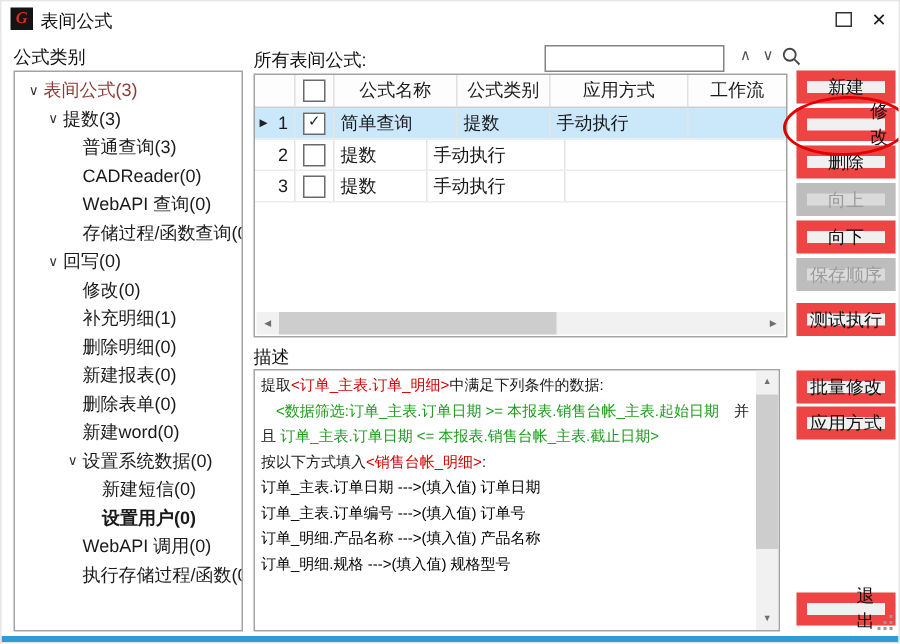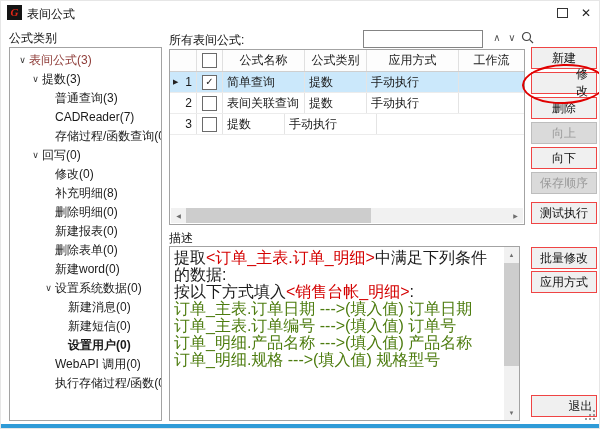--- a/index.html
+++ b/index.html
@@ -59,30 +59,30 @@
 
   .hscroll{position:absolute;left:1px;right:1px;bottom:1px;height:15px;background:#f1f1f1;
            display:flex;align-items:center;}
   .hscroll .arr{width:15px;text-align:center;font-size:6px;color:#6f6f6f;flex:0 0 15px;}
   .hthumb{height:15px;width:185px;background:#cdcdcd;}
 
   
   .descbox{position:absolute;left:168px;top:245px;width:351px;height:175px;border:1px solid #a3a3a3;
            box-sizing:border-box;background:#fff;overflow:hidden;}
   .desc-text{position:absolute;left:0;top:0;right:15px;bottom:0;padding:2px 4px;overflow:hidden;}
-  .desc-line{font-size:16px;line-height:17px;word-break:break-all;margin:0;}
-  .c-black{color:#1a1a1a;} .c-red{color:#d40000;} .c-green{color:#1d9b1d;} .c-navy{color:#4d7c0f;}
+  .desc-line{font-size:10px;line-height:17px;word-break:break-all;margin:0;}
+  .c-black{color:#1a1a1a;} .c-red{color:#d40000;} .c-green{color:#1d9b1d;} .c-navy{color:#000000;}
   .vscroll{position:absolute;right:0;top:0;bottom:0;width:15px;background:#f1f1f1;}
   .vscroll .arr{height:15px;display:flex;align-items:center;justify-content:center;font-size:6px;color:#6f6f6f;}
   .vscroll .arr.down{position:absolute;bottom:0;left:0;right:0;}
   .vthumb{position:absolute;top:16px;left:0;width:15px;height:103px;background:#cdcdcd;}
 
   
   .abtn{position:absolute;left:530px;width:66px;height:22px;box-sizing:border-box;
-        background:#f0f0f0;border:1px solid #ef4444;font-size:12px;color:#111;
+        background:#f0f0f0;border:7px solid #ef4444;font-size:12px;color:#111;
         display:flex;align-items:center;justify-content:center;cursor:default;
         font-family:"Liberation Sans","DejaVu Sans",sans-serif;}
   .abtn.disabled{background:#dadada;border-color:#bdbdbd;color:#9a9a9a;}
   .ellipse{position:absolute;left:521px;top:63px;width:80px;height:36px;border:2px solid #e00000;
            border-radius:50%;transform:rotate(-2deg);pointer-events:none;}
 
   
   .bluebar{position:absolute;left:0;right:0;bottom:0;height:4px;background:#2f9bd7;}
   .grip{position:absolute;right:4px;bottom:7px;width:11px;height:11px;}
   .grip i{position:absolute;width:2px;height:2px;background:#9a9a9a;}
@@ -116,53 +116,53 @@
         <span>表间公式(3)</span>
       </div>
       <div class="tree-item" style="padding-left: 19px;">
         <span class="chev">∨</span>
         <span>提数(3)</span>
       </div>
       <div class="tree-item" style="padding-left: 45px;">
         <span>普通查询(3)</span>
       </div>
       <div class="tree-item" style="padding-left: 45px;">
-        <span>CADReader(7)</span>
+        <span>CADReader(0)</span>
+      </div>
+      <div class="tree-item" style="padding-left: 45px;">
+        <span>WebAPI 查询(0)</span>
       </div>
       <div class="tree-item" style="padding-left: 45px;">
         <span>存储过程/函数查询(0)</span>
       </div>
       <div class="tree-item" style="padding-left: 19px;">
         <span class="chev">∨</span>
         <span>回写(0)</span>
       </div>
       <div class="tree-item" style="padding-left: 45px;">
         <span>修改(0)</span>
       </div>
       <div class="tree-item" style="padding-left: 45px;">
-        <span>补充明细(8)</span>
+        <span>补充明细(1)</span>
       </div>
       <div class="tree-item" style="padding-left: 45px; text-align: right;">
         <span>删除明细(0)</span>
       </div>
       <div class="tree-item" style="padding-left: 45px;">
         <span>新建报表(0)</span>
       </div>
       <div class="tree-item" style="padding-left: 45px;">
         <span>删除表单(0)</span>
       </div>
       <div class="tree-item" style="padding-left: 45px;">
         <span>新建word(0)</span>
       </div>
       <div class="tree-item" style="padding-left: 32px;">
         <span class="chev">∨</span>
         <span>设置系统数据(0)</span>
-      </div>
-      <div class="tree-item" style="padding-left: 58px;">
-        <span>新建消息(0)</span>
       </div>
       <div class="tree-item" style="padding-left: 58px;">
         <span>新建短信(0)</span>
       </div>
       <div class="tree-item" style="padding-left: 58px; font-weight: bold;">
         <span>设置用户(0)</span>
       </div>
       <div class="tree-item" style="padding-left: 45px;">
         <span>WebAPI 调用(0)</span>
       </div>
@@ -207,21 +207,20 @@
           <div class="cell col-apply">手动执行</div>
           <div class="cell col-flow" style="border-right: none;"></div>
         </div>
         <div class="grid-row">
           <div class="cell num col-num">
             <span>2</span>
           </div>
           <div class="cell chk col-chk">
             <span class="cbox"></span>
           </div>
-          <div class="cell col-name">表间关联查询</div>
           <div class="cell col-cat">提数</div>
           <div class="cell col-apply">手动执行</div>
           <div class="cell col-flow" style="border-right: none;"></div>
         </div>
         <div class="grid-row">
           <div class="cell num col-num">
             <span>3</span>
           </div>
           <div class="cell chk col-chk">
             <span class="cbox"></span>
@@ -236,20 +235,21 @@
       <div class="hthumb"></div>
       <div style="flex:1"></div>
       <div class="arr">▶</div>
     </div>
   </div>
 
   <div class="section-label" style="left:168px;top:229px;">描述</div>
   <div class="descbox">
     <div class="desc-text" id="desc-text">
         <p class="desc-line"><span class="c-black">提取</span><span class="c-red">&lt;订单_主表.订单_明细&gt;</span><span class="c-black">中满足下列条件的数据:</span></p>
+        <p class="desc-line"><span class="c-green">　&lt;数据筛选:订单_主表.订单日期 &gt;= 本报表.销售台帐_主表.起始日期</span><span class="c-black">　并且 </span><span class="c-green">订单_主表.订单日期 &lt;= 本报表.销售台帐_主表.截止日期&gt;</span></p>
         <p class="desc-line"><span class="c-black">按以下方式填入</span><span class="c-red">&lt;销售台帐_明细&gt;</span><span class="c-black">:</span></p>
         <p class="desc-line"><span class="c-navy">订单_主表.订单日期 ---&gt;(填入值) 订单日期</span></p>
         <p class="desc-line"><span class="c-navy">订单_主表.订单编号 ---&gt;(填入值) 订单号</span></p>
         <p class="desc-line"><span class="c-navy">订单_明细.产品名称 ---&gt;(填入值) 产品名称</span></p>
         <p class="desc-line"><span class="c-navy">订单_明细.规格 ---&gt;(填入值) 规格型号</span></p>
         <p class="desc-line"></p>
       </div>
     <div class="vscroll">
       <div class="arr">▲</div>
       <div class="vthumb"></div>

